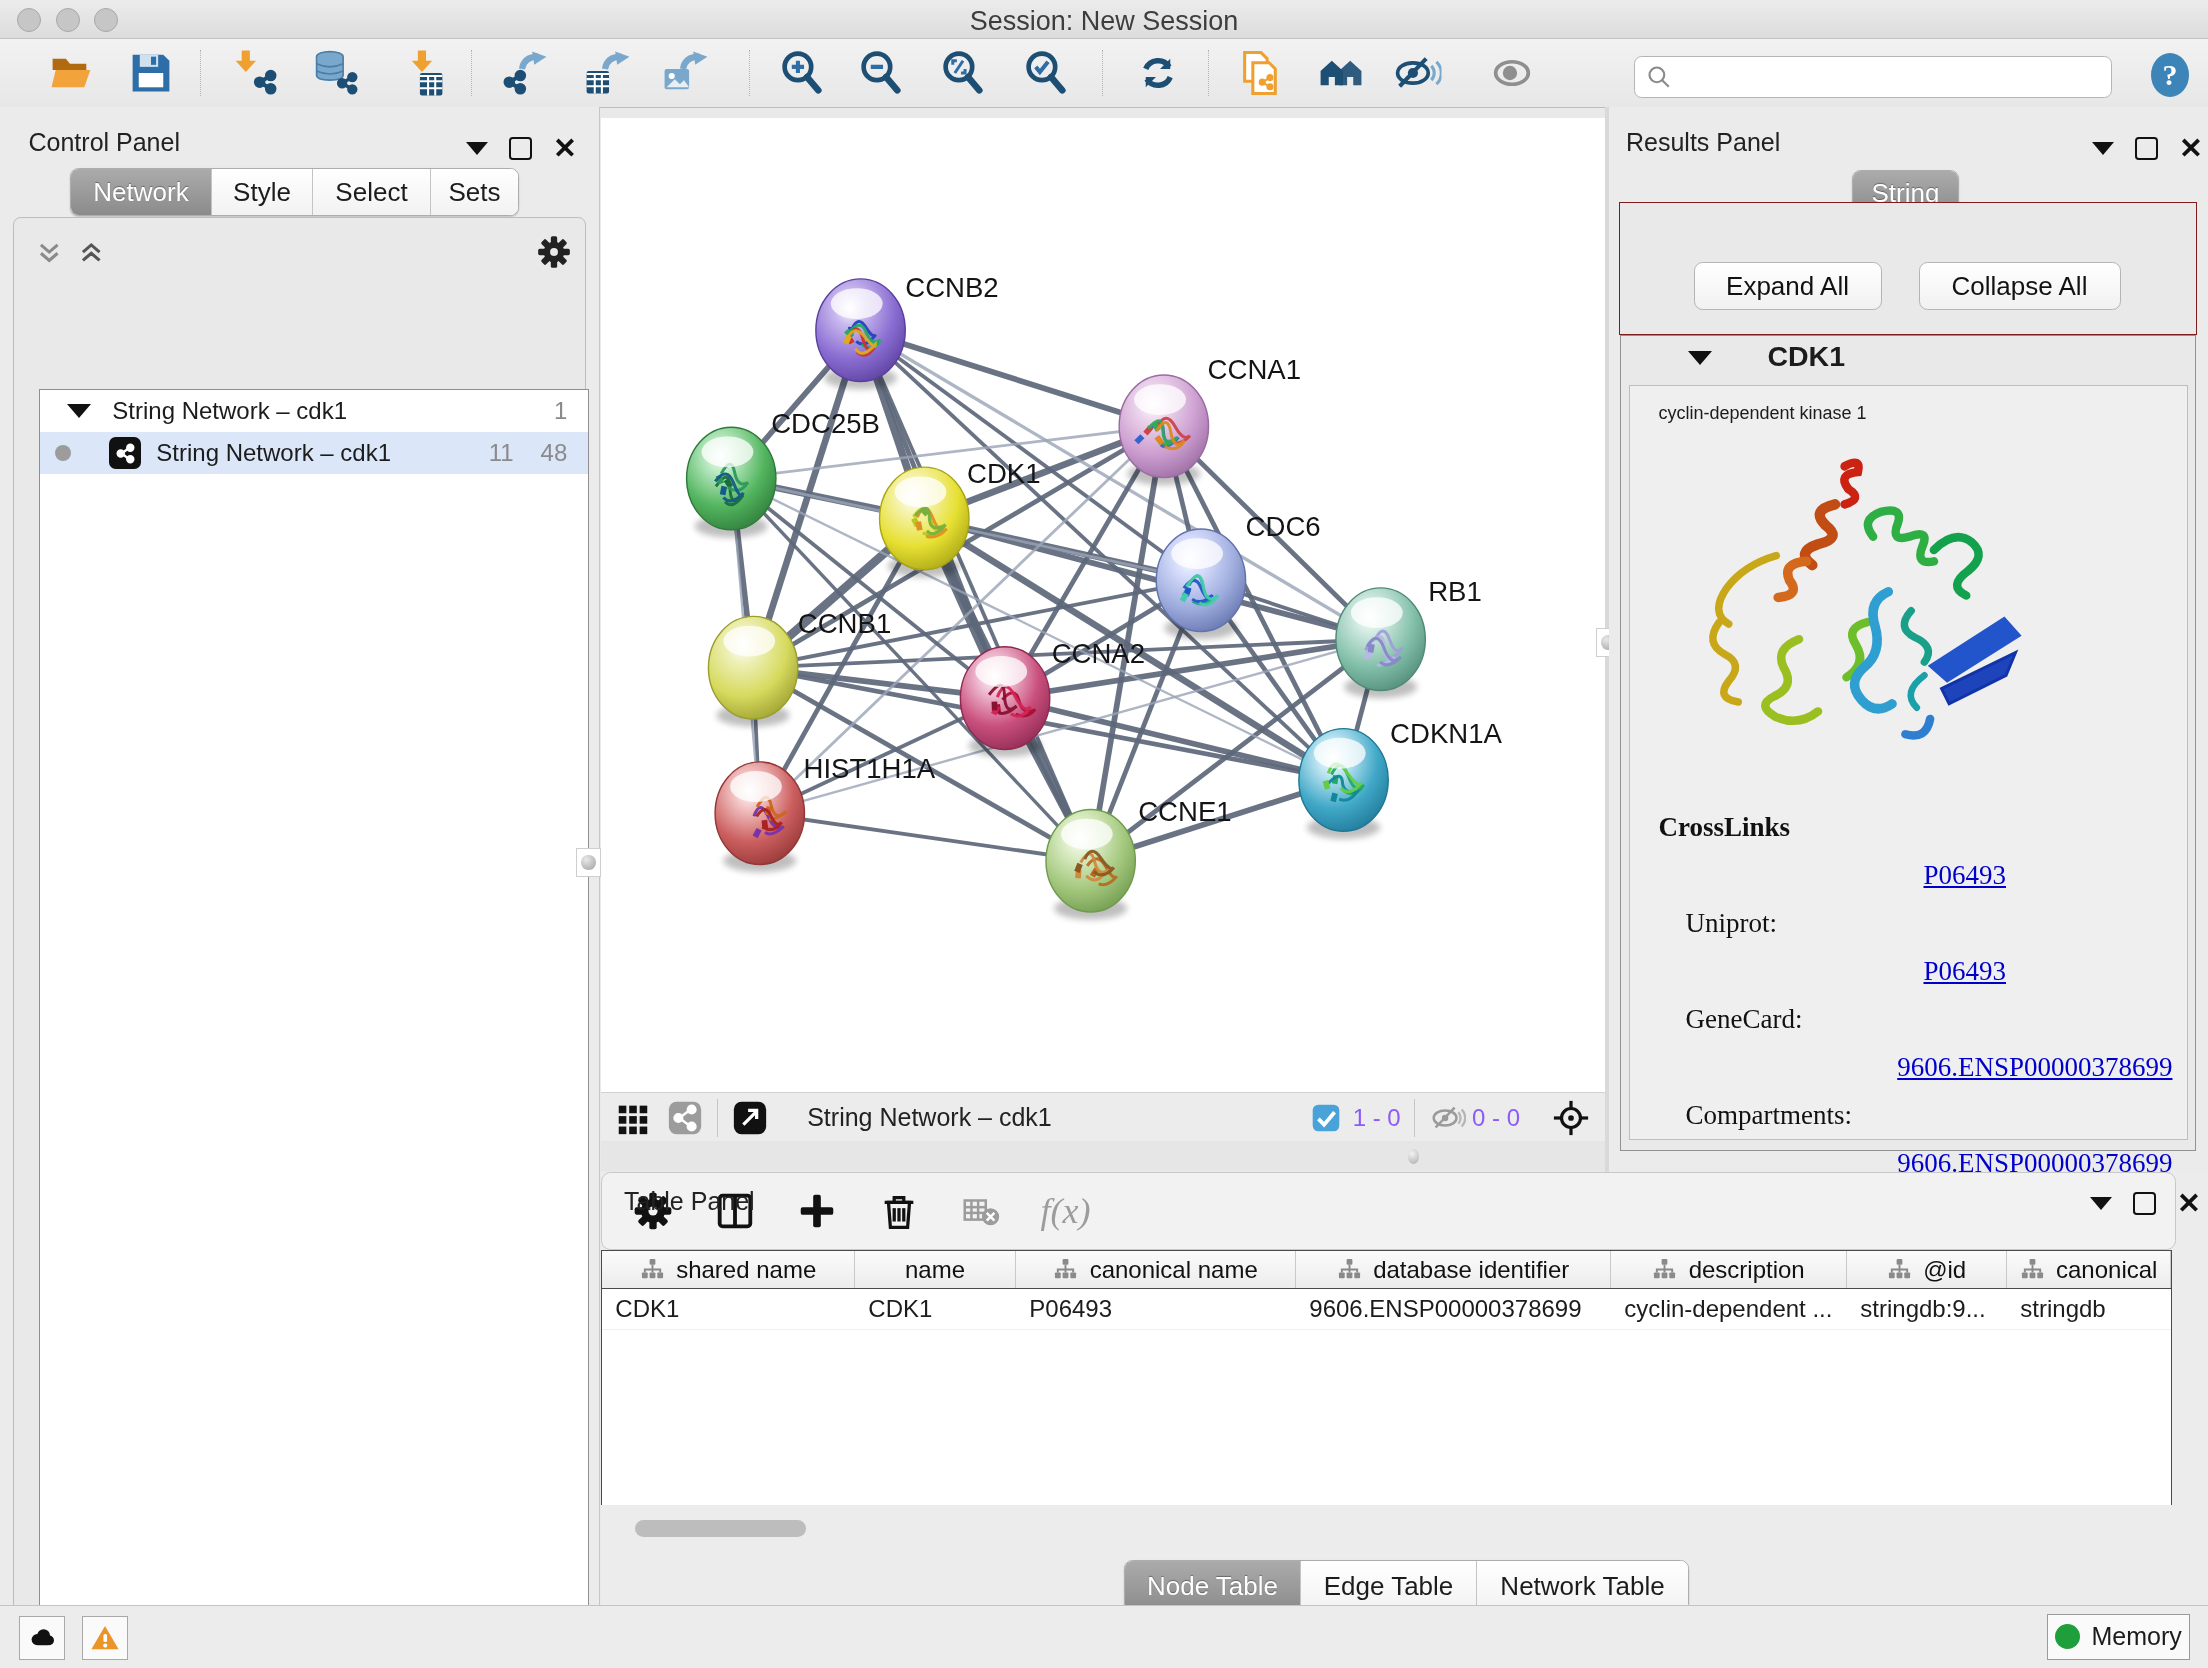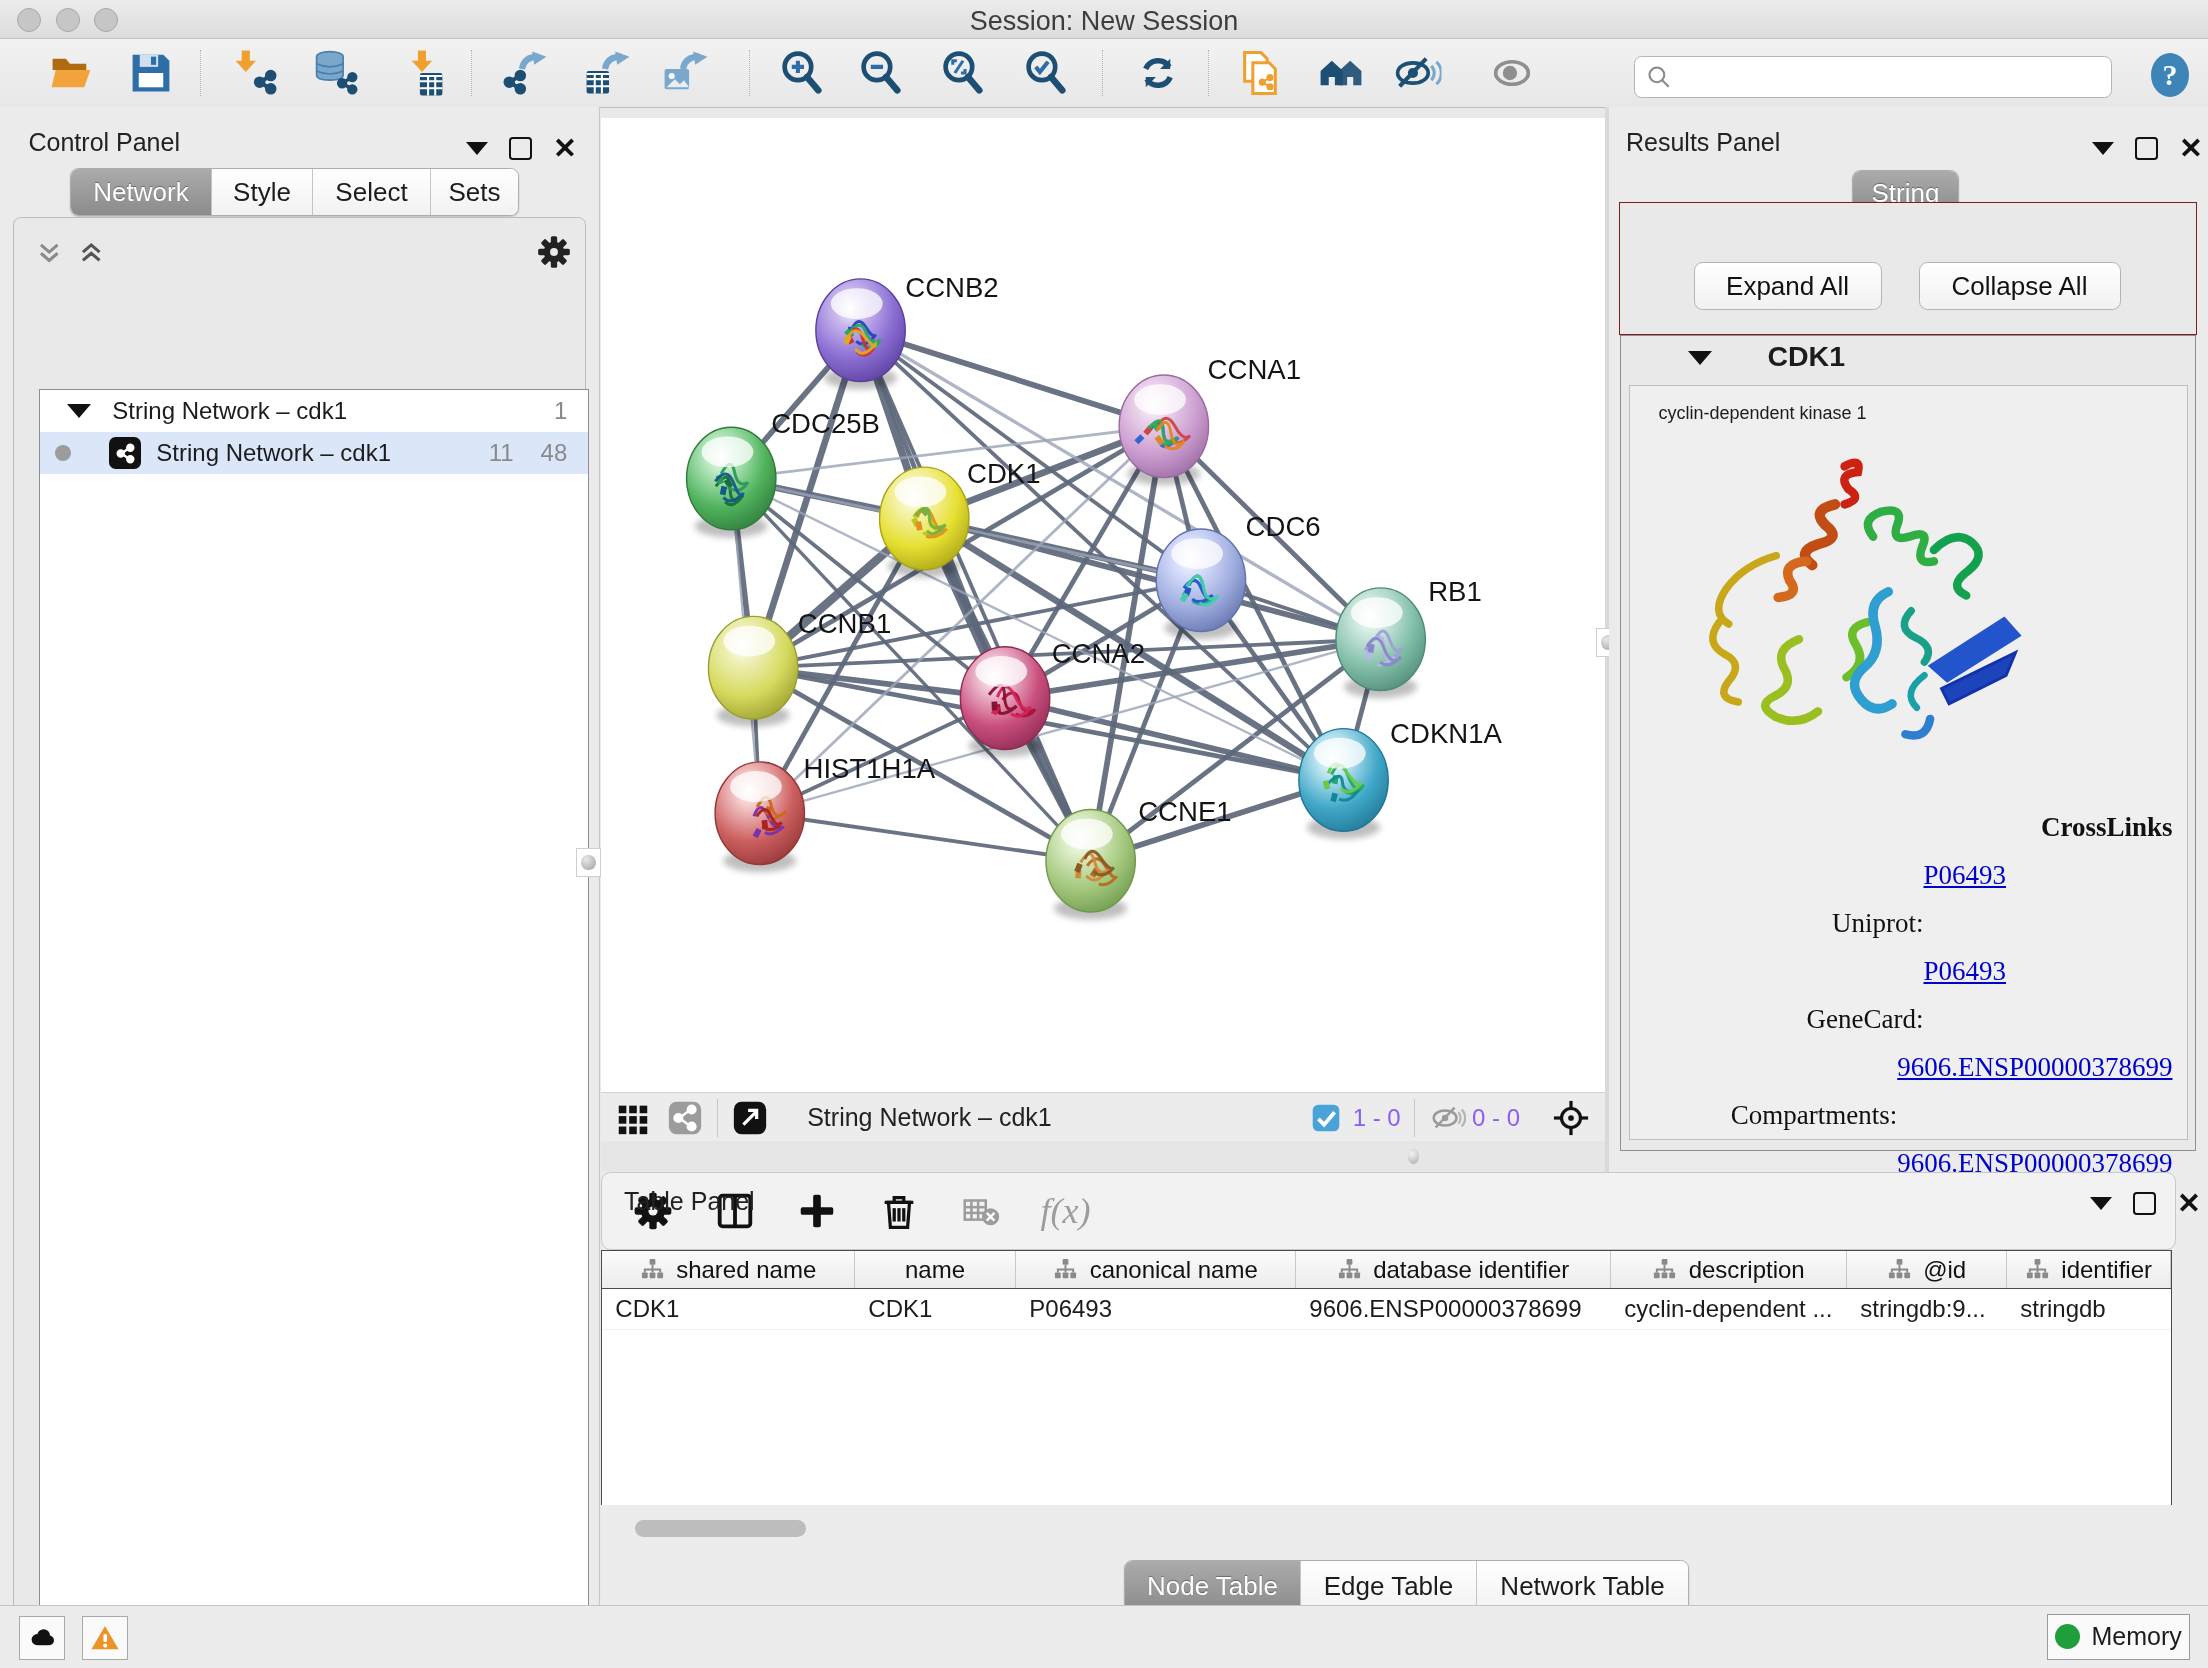--- a/index.html
+++ b/index.html
@@ -47,21 +47,21 @@
       border-top:1px solid #d2d2d2;display:flex;align-items:center;font-size:25px;}
   .nt-ico{width:38px;height:38px;}
   .nt-ico svg{width:38px;height:38px;}
   .nt-sep{width:0;height:38px;border-left:1px solid #c6c6c6;margin:0 13.3px;}
   .nt-gray{color:#8b5cf6;font-size:24px;}
   #splitter-h{left:601px;top:1141px;width:1008px;height:30px;background:#e6e6e6;}
   .knob{width:23px;height:27px;background:#fff;border:1px solid #cfcfcf;display:flex;align-items:center;justify-content:center;}
   .knob i{width:14.3px;height:14.3px;border-radius:50%;background:radial-gradient(circle at 35% 30%,#e8e8e8,#9f9f9f);display:block;}
   #vsplit{left:1605px;top:107px;width:3.8px;height:1065px;background:#d9d9d9;}
   
-  #resultspanel{left:1609px;top:107px;width:599px;height:1065px;background:#ebebeb;text-align:right;}
+  #resultspanel{left:1609px;top:107px;width:599px;height:1065px;background:#ebebeb;}
   #rp-topbox{left:9.5px;top:95px;width:576px;height:131px;border:1px solid #7f1d1d;background:#e9e9e9;}
   .btn{background:linear-gradient(#ffffff,#f1f1f1);border:1px solid #b4b4b4;border-radius:8.6px;
        font-size:26px;display:flex;align-items:center;justify-content:center;color:#111;}
   #rp-section{left:11.4px;top:228px;width:574px;height:814px;border:1px solid #909090;background:#e9e9e9;}
   #rp-inner{left:7.6px;top:49px;width:557px;height:753px;background:#efefef;border:1px solid #bdbdbd;}
   #crosslinks{font-family:"Liberation Serif",serif;font-size:27px;color:#111;}
   #crosslinks .xl-row{display:flex;margin-top:17px;}
   #crosslinks .xl-label{width:238px;padding-left:27px;margin-top:48px;}
   #crosslinks a{text-decoration:underline;}
   
@@ -893,21 +893,21 @@
                 <rect x="10" y="2" width="6" height="6" rx="1"></rect>
                 <rect x="2" y="16" width="6" height="6" rx="1"></rect>
                 <rect x="10" y="16" width="6" height="6" rx="1"></rect>
                 <rect x="18" y="16" width="6" height="6" rx="1"></rect>
               </g>
               <g stroke="#8a8a8a" stroke-width="2" fill="none">
                 <path d="M13 8 v5 M5 16 v-3 h16 v3 M13 13 v3"></path>
               </g>
             </svg>
           </span>
-          <span>identifier</span>
+          <span>canonical</span>
         </div>
       </div>
     <div id="tp-row">
         <div class="td" style="width: 253px;">CDK1</div>
         <div class="td" style="width: 161px;">CDK1</div>
         <div class="td" style="width: 280px;">P06493</div>
         <div class="td" style="width: 315px;">9606.ENSP00000378699</div>
         <div class="td" style="width: 236px;">cyclin-dependent ...</div>
         <div class="td" style="width: 160px;">stringdb:9...</div>
         <div class="td" style="width: 164px;">stringdb</div>

